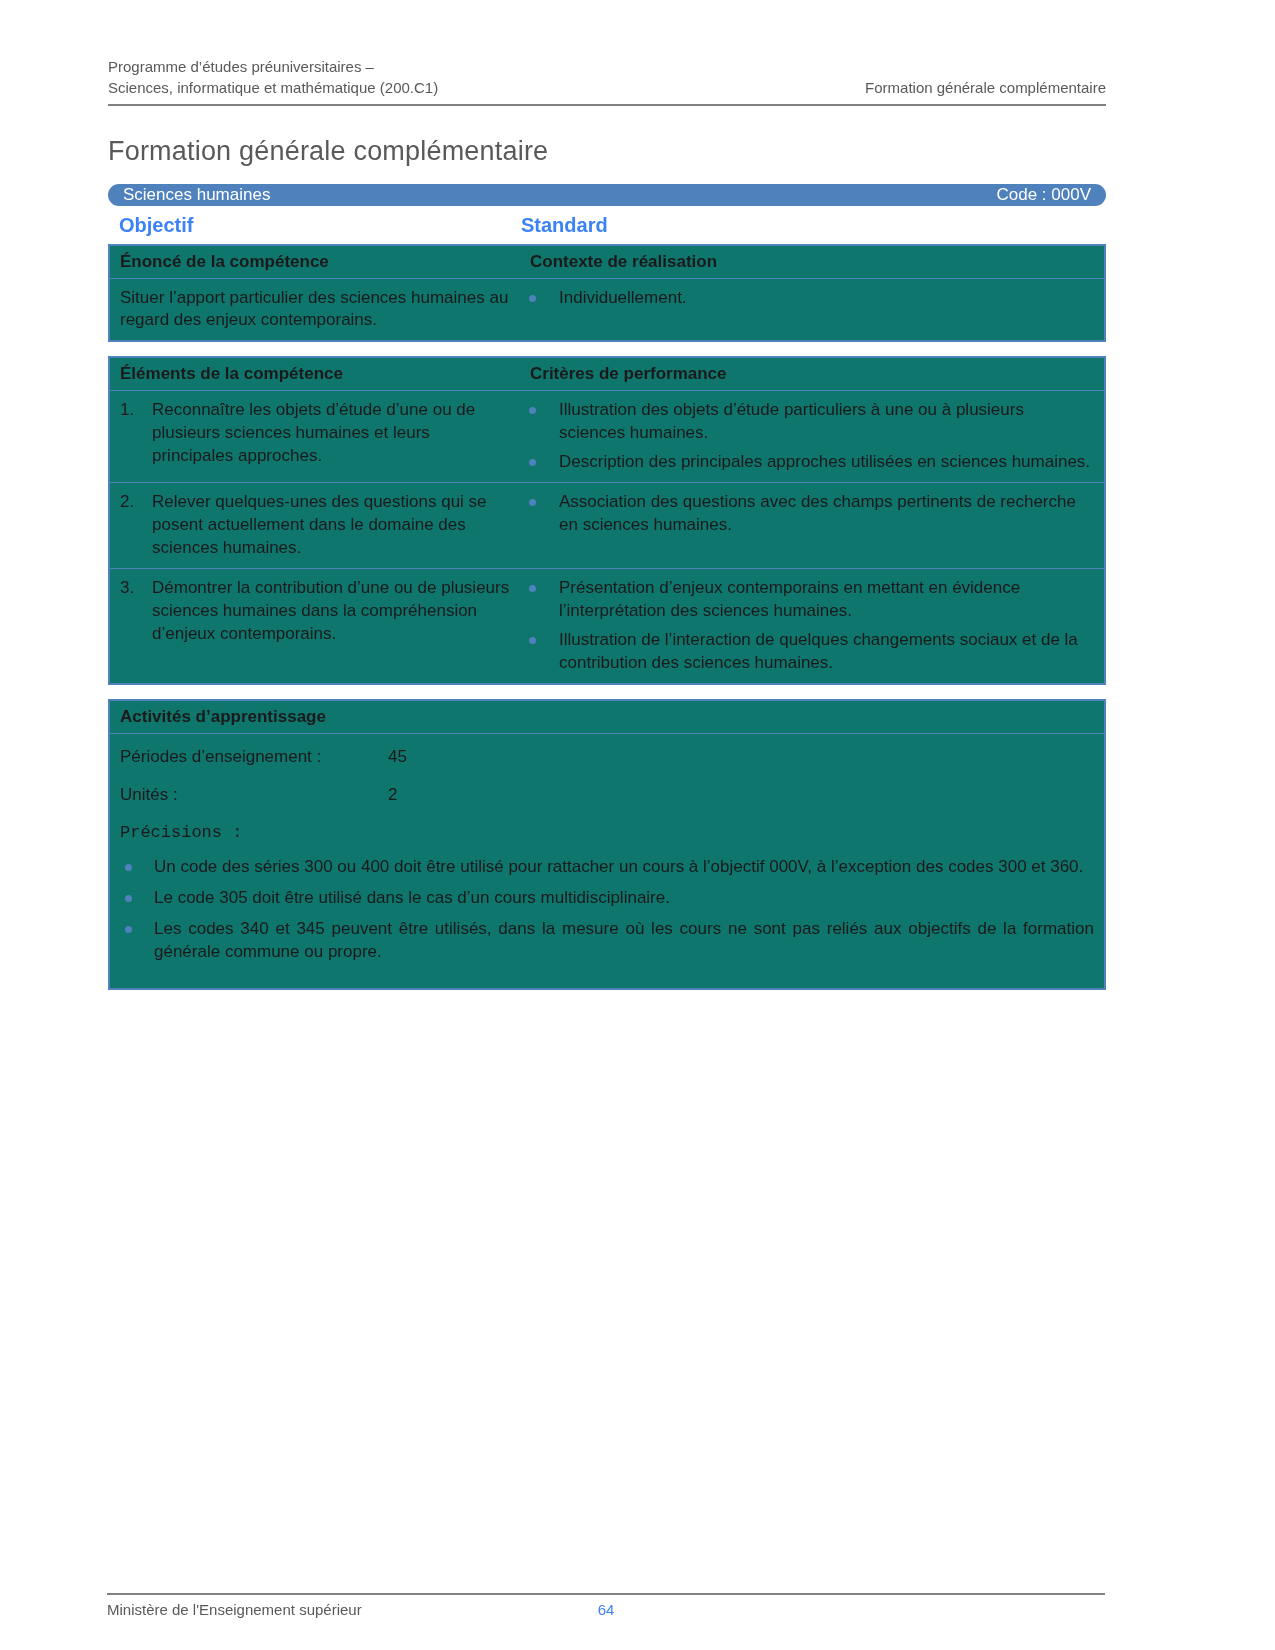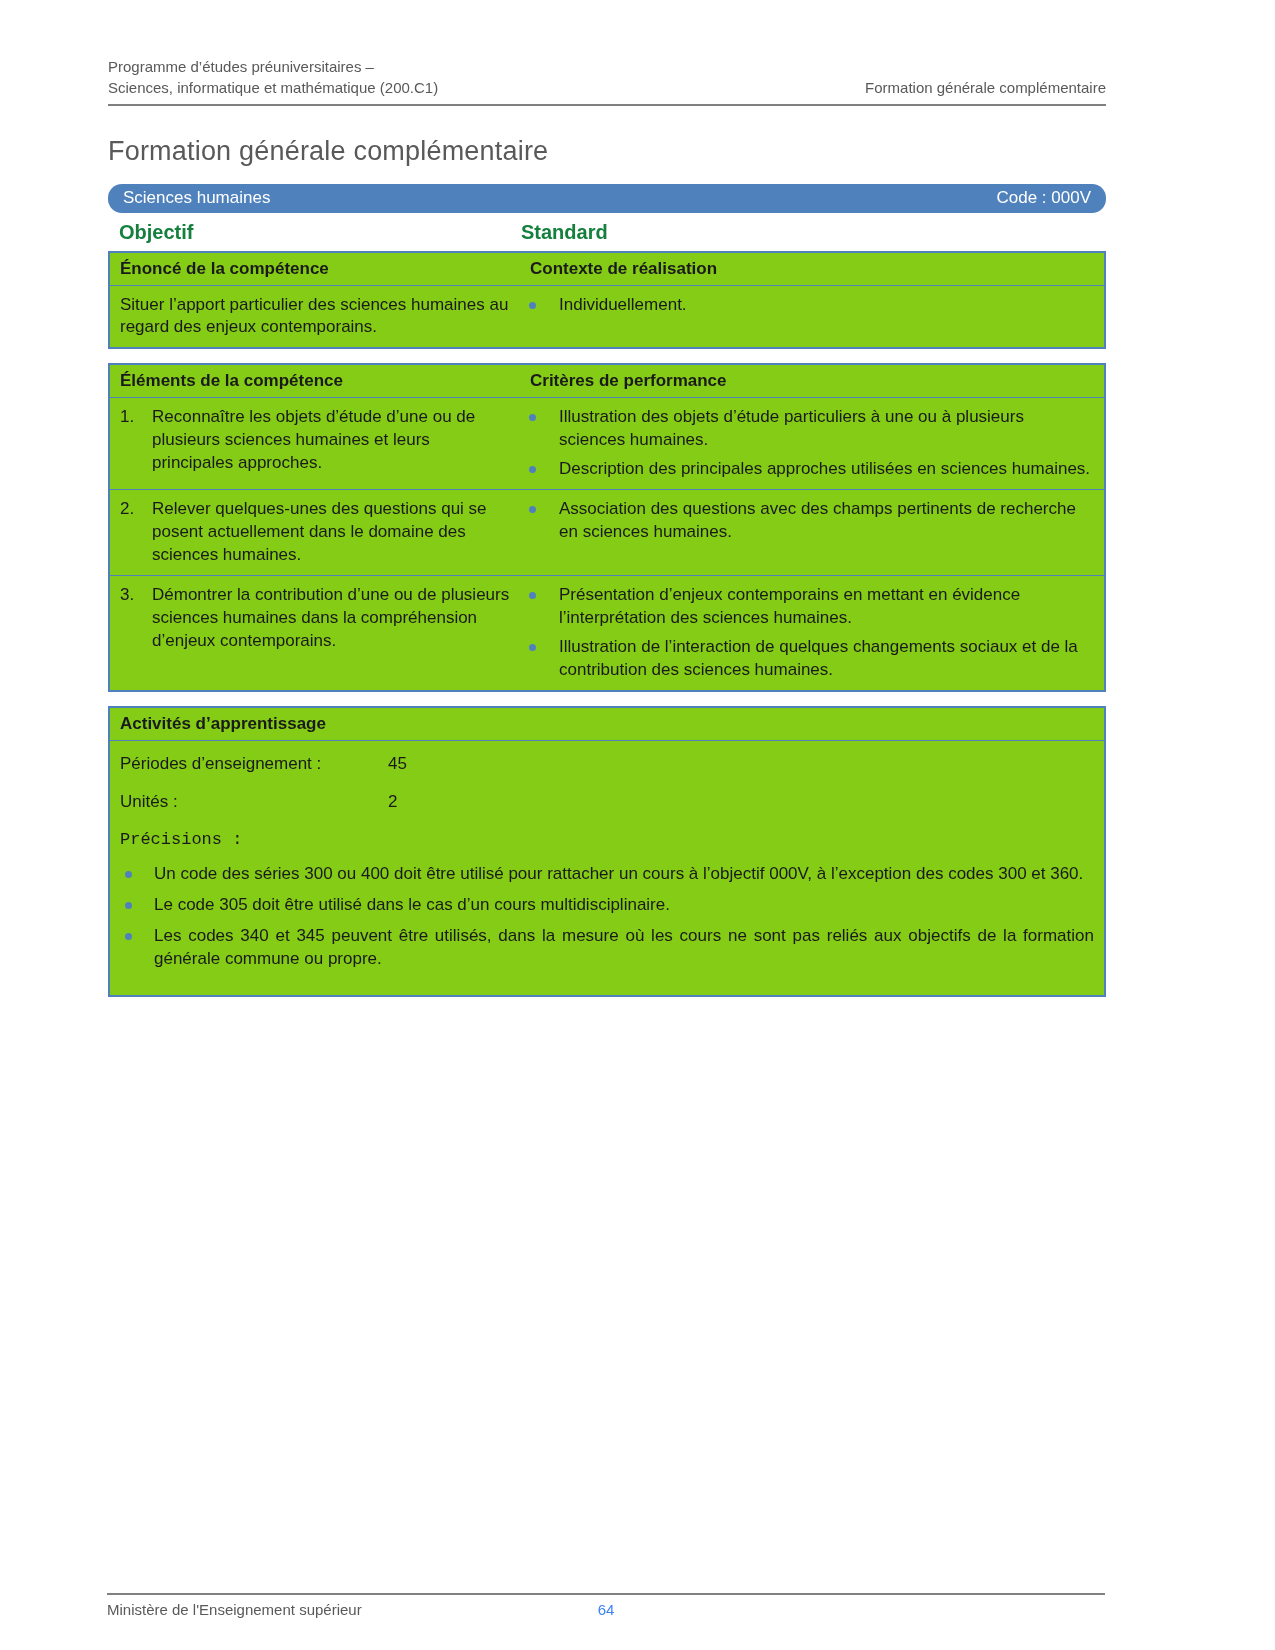--- a/index.html
+++ b/index.html
@@ -19,33 +19,33 @@
     padding-top: 56px; font-size: 15px; color: #595959; line-height: 1.42;
   }
   .header-rule { border-bottom: 2px solid #808080; margin-top: 5px; }
 
   
   .page-title { font-size: 27px; font-weight: 400; color: #595959; margin: 30px 0 17px 0; letter-spacing: 0.2px; }
 
   
   .banner {
     background: #4F81BD; color: #ffffff; font-size: 17px;
-    height: 29px; display: flex; align-items: center; justify-content: space-between;
+    height: 22px; display: flex; align-items: center; justify-content: space-between;
     padding: 0 15px;
     border-radius: 14px;
   }
 
   
   .col-heads { display: grid; grid-template-columns: 410px 1fr; padding: 8px 0 7px 0; }
-  .col-head { font-size: 20px; font-weight: 700; color: #15803d; }
+  .col-head { font-size: 20px; font-weight: 700; color: #3b82f6; }
   .col-head.left { padding-left: 11px; }
   .col-head.right { padding-left: 3px; }
 
   
-  .box { border: 2px solid #4F81BD; margin-bottom: 14px; background: #84cc16; }
+  .box { border: 2px solid #4F81BD; margin-bottom: 14px; background: #0f766e; }
   .box-header { border-bottom: 1px solid #4F81BD; }
   .box-header .cell { padding: 5px 10px 4px 10px; font-weight: 700; }
   .two-col { display: grid; grid-template-columns: 410px 1fr; }
   .cell { padding: 8px 10px; font-size: 17px; line-height: 1.35; }
   .right-cell { padding-left: 3px; }
   .row { border-top: 1px solid #4F81BD; }
 
   
   .bullet-item { display: grid; grid-template-columns: 36px 1fr; align-items: start; margin-bottom: 6px; }
   .bullet-item:last-child { margin-bottom: 0; }

